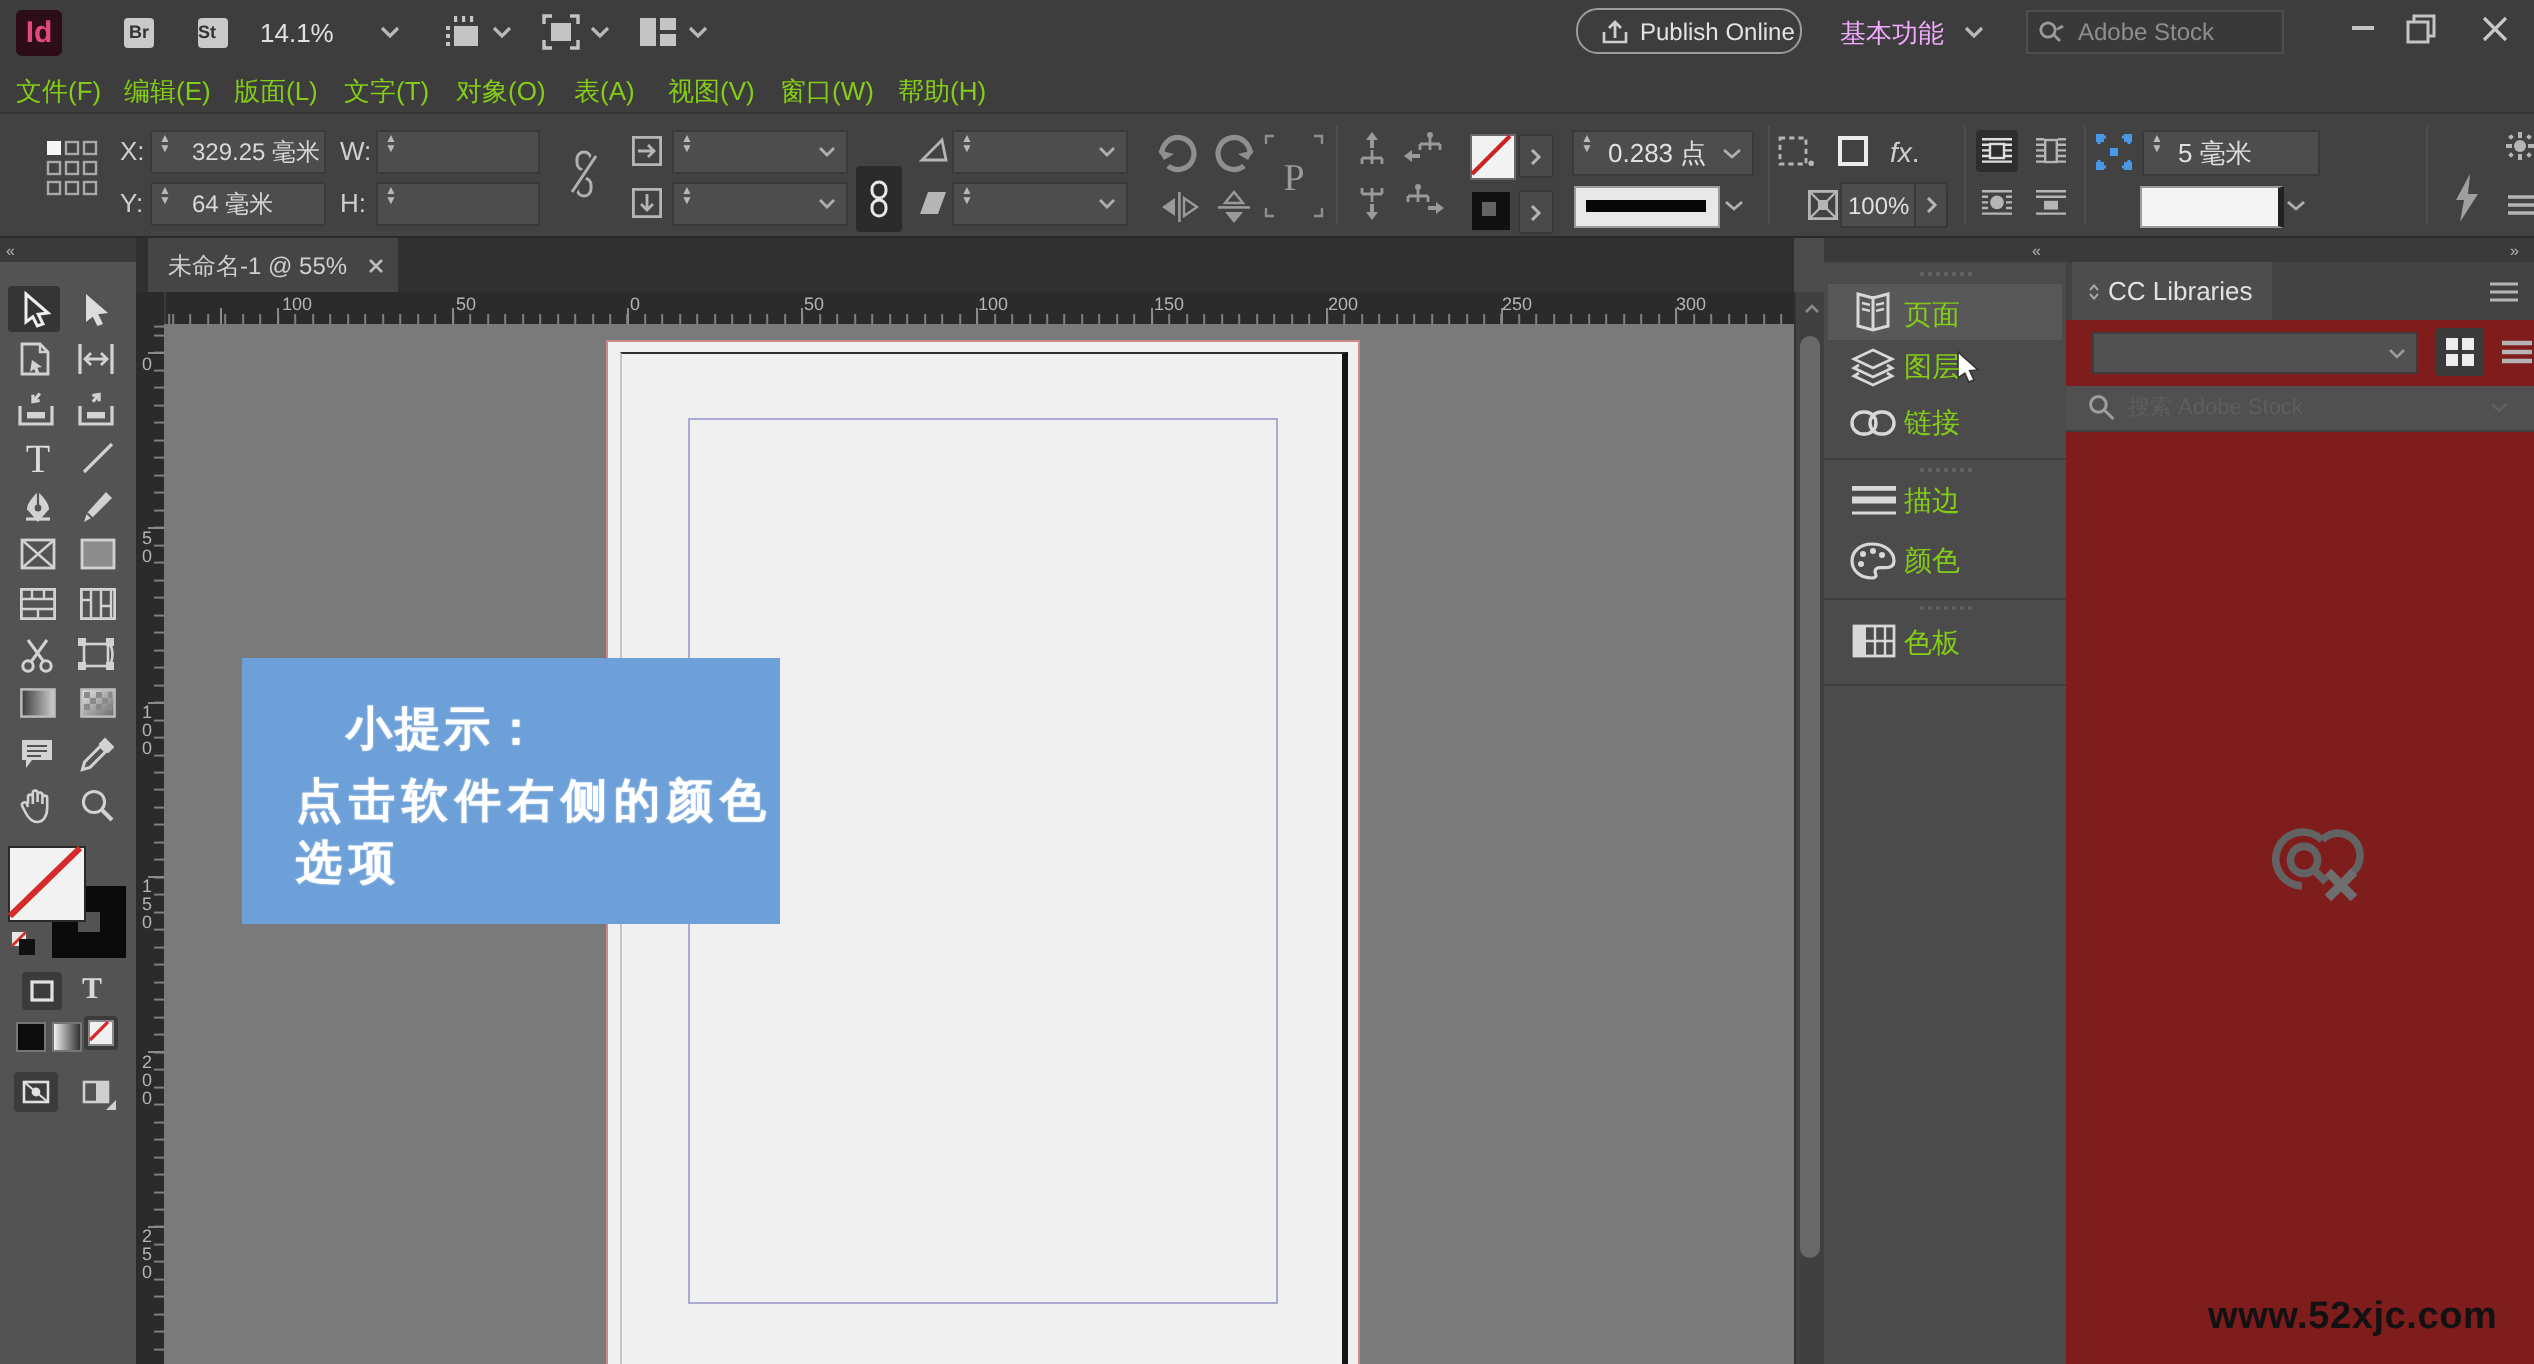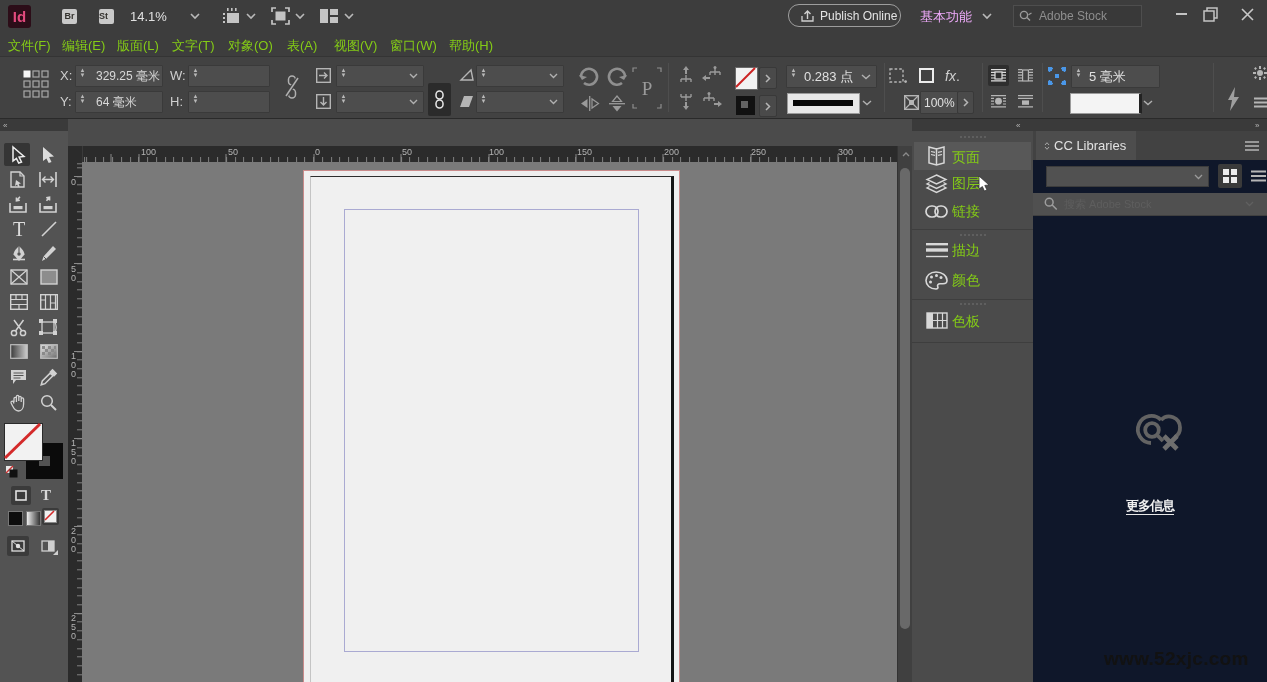--- a/index.html
+++ b/index.html
@@ -556,20 +556,28 @@
    <svg style="left:4px;top:4px" width="14" height="12" viewBox="0 0 14 12">
           <rect x="1" y="1" width="12" height="10" fill="none" stroke="#cfcfcf" stroke-width="1.3"></rect>
           <rect x="7" y="1" width="6" height="10" fill="#cfcfcf"></rect>
         </svg>
    <svg style="left:16px;top:14px" width="5" height="5" viewBox="0 0 5 5">
           <path d="M5 0v5H0z" fill="#cfcfcf"></path>
         </svg>
   </div>
  </div>
 
+ <div class="abs" style="left:68px;top:0;width:829px;height:27px;background:#303030">
+  <div class="abs" style="left:6px;top:0;width:125px;height:27px;background:#454545">
+   <div class="t" style="left:10px;top:8px;font-size:12px;color:#cfcfcf">未命名-1 @ 55%</div>
+   <svg style="left:110px;top:10px" width="8" height="8" viewBox="0 0 8 8">
+          <path d="M1 1l6 6M7 1L1 7" stroke="#bdbdbd" stroke-width="1.3"></path>
+        </svg>
+  </div>
+ </div>
 
  <div class="abs" id="rulerH" style="left:82px;top:27px;width:815px;height:16px;background:#2b2b2b;overflow:hidden">
   <div class="abs" style="left:0;top:11px;width:815px;height:5px;background:repeating-linear-gradient(90deg,#808080 0,#808080 1px,transparent 1px,transparent 8.74px);background-position-x:4.1px"></div>
   <div class="abs" style="left:0;top:8px;width:815px;height:8px;background:repeating-linear-gradient(90deg,#8a8a8a 0,#8a8a8a 1px,transparent 1px,transparent 87.4px);background-position-x:56.5px"></div>
   <div class="num" style="left:59px;top:2px">100</div>
   <div class="num" style="left:146px;top:2px">50</div>
   <div class="num" style="left:233px;top:2px">0</div>
   <div class="num" style="left:320px;top:2px">50</div>
   <div class="num" style="left:407px;top:2px">100</div>
   <div class="num" style="left:495px;top:2px">150</div>
@@ -586,20 +594,24 @@
   <div class="num" style="left:3px;top:190px">1<br>0<br>0</div>
   <div class="num" style="left:3px;top:277px">1<br>5<br>0</div>
   <div class="num" style="left:3px;top:365px">2<br>0<br>0</div>
   <div class="num" style="left:3px;top:452px">2<br>5<br>0</div>
  </div>
 
  <div class="abs" id="canvas" style="left:82px;top:43px;width:815px;height:520px;background:#7a7a7a;overflow:hidden">
   <div class="abs" style="left:221px;top:8px;width:375px;height:600px;border:1px solid #c98b8b;background:#efefef"></div>
   <div class="abs" style="left:228px;top:14px;width:360px;height:600px;background:#f0f0f0;border-top:1px solid #2e2e2e;border-left:1px solid #c4c4c4;border-right:3px solid #141414"></div>
   <div class="abs" style="left:262px;top:47px;width:293px;height:441px;border:1px solid #aaaad2"></div>
+  <div class="abs" id="tip" style="left:39px;top:167px;width:269px;height:133px;background:#6da0d9;color:#fff">
+   <div class="abs" style="left:52px;top:20px;font-size:23px;font-weight:bold;letter-spacing:1.5px;text-shadow:0 0 1px rgba(255,255,255,.75)">小提示：</div>
+   <div class="abs" style="left:27px;top:56px;font-size:23px;font-weight:bold;letter-spacing:3.5px;text-shadow:0 0 1px rgba(255,255,255,.75)">点击软件右侧的颜色选项</div>
+  </div>
  </div>
 
  <div class="abs" style="left:897px;top:27px;width:15px;height:536px;background:#404040;border-left:1px solid #333">
   <svg style="left:4px;top:6px" width="8" height="5" viewBox="0 0 8 5">
         <path d="M1 4l3-3 3 3" stroke="#8a8a8a" stroke-width="1.3" fill="none"></path>
       </svg>
   <div class="abs" style="left:2px;top:22px;width:10px;height:461px;background:#696969;border-radius:5px"></div>
  </div>
 
  <div class="abs" style="left:912px;top:0;width:124px;height:12px;background:#3a3a3a">
@@ -659,21 +671,21 @@
         <rect x="1" y="1" width="6" height="15" fill="#d8d8d8"></rect>
         <path d="M7 8.5h14M11.5 1v15M16.5 1v15" stroke="#d8d8d8" stroke-width="1.2"></path>
       </svg>
   <div class="t" style="left:40px;top:183px;font-size:14px">色板</div>
   <div class="abs" style="left:0;top:211px;width:121px;height:1px;background:#3e3e3e"></div>
  </div>
 
  <div class="abs" style="left:1033px;top:0;width:234px;height:12px;background:#3a3a3a">
   <div class="t" style="left:222px;top:3px;font-size:8px;color:#b5b5b5;letter-spacing:-1px">»</div>
  </div>
- <div class="abs" id="cclib" style="left:1033px;top:12px;width:234px;height:551px;background:#0f172a">
+ <div class="abs" id="cclib" style="left:1033px;top:12px;width:234px;height:551px;background:#7f1d1d">
   <div class="abs" style="left:0;top:0;width:234px;height:29px;background:#424242"></div>
   <div class="abs" style="left:3px;top:0;width:100px;height:29px;background:#4d4d4d">
    <svg style="left:8px;top:11px" width="6" height="8" viewBox="0 0 6 8">
           <path d="M1 3l2-2.3L5 3M1 5l2 2.3L5 5" stroke="#a8a8a8" stroke-width="1" fill="none"></path>
         </svg>
    <div class="t" style="left:18px;top:8px;font-size:13px;color:#e2e2e2">CC Libraries</div>
   </div>
   <svg style="left:212px;top:10px" width="14" height="10" viewBox="0 0 14 10">
         <g stroke="#b5b5b5" stroke-width="1.6">
           <path d="M0 1h14M0 5h14M0 9h14"></path>
@@ -718,17 +730,16 @@
    <g fill="none" stroke="#636363" stroke-width="3.8">
     <path d="M21 33a13.5 13.5 0 1 1 10-23"></path>
     <path d="M31 10a11 11 0 0 1 19 7.5A10.5 10.5 0 0 1 45 27"></path>
     <circle cx="22" cy="20" r="6.8"></circle>
     <path d="M27 25l6 6"></path>
    </g>
    <g stroke="#6e6e6e" stroke-width="4.6">
           <path d="M34 26l13 13M47 26L34 39"></path>
         </g>
   </svg>
-  <div class="abs" style="left:0;top:366px;width:234px;text-align:center;font-size:13px;font-weight:bold;color:#f0f0f0"><span style="border-bottom:1px solid #e8e8e8;padding-bottom:1px;letter-spacing:-1px">更多信息</span></div>
  </div>
 
  <div class="abs" style="left:1104px;top:529px;font-size:19px;font-weight:bold;color:#121212;letter-spacing:0.3px">www.52xjc.com</div>
 </div>
 
 </body></html>

